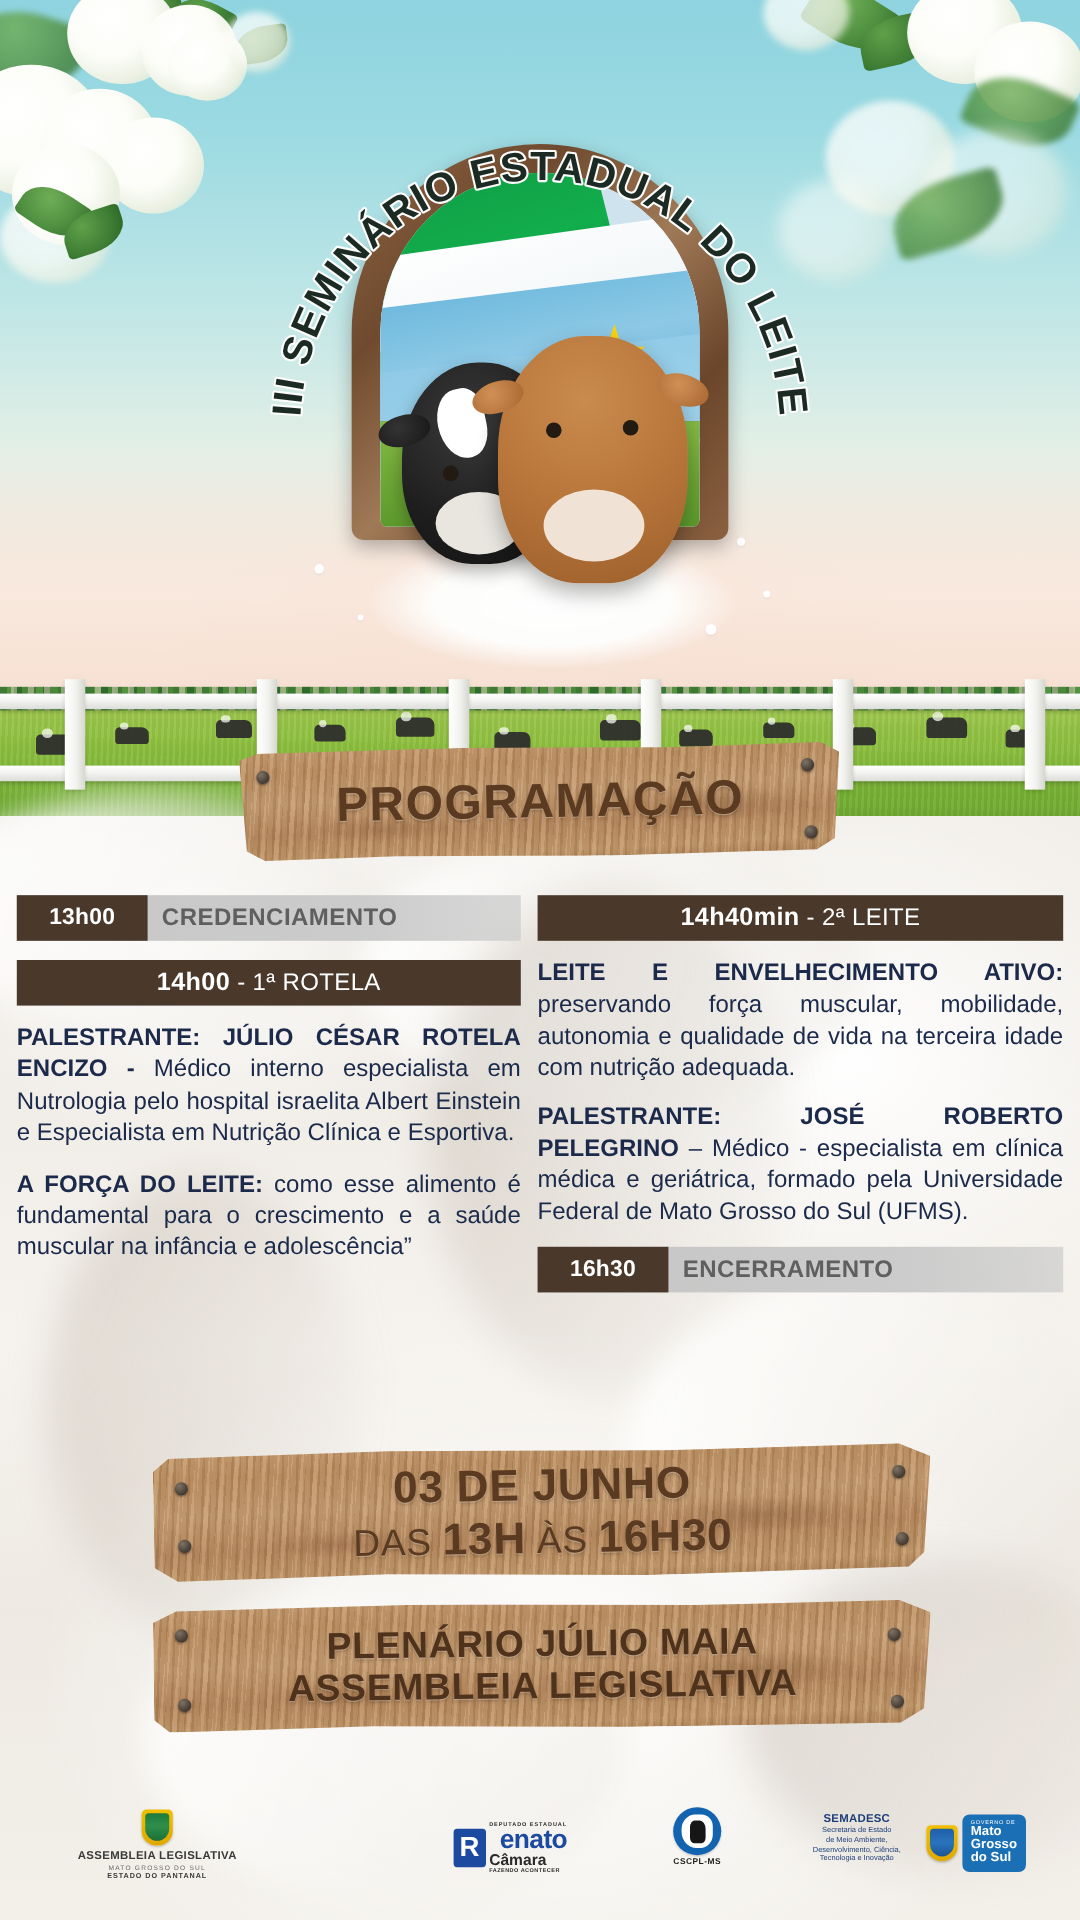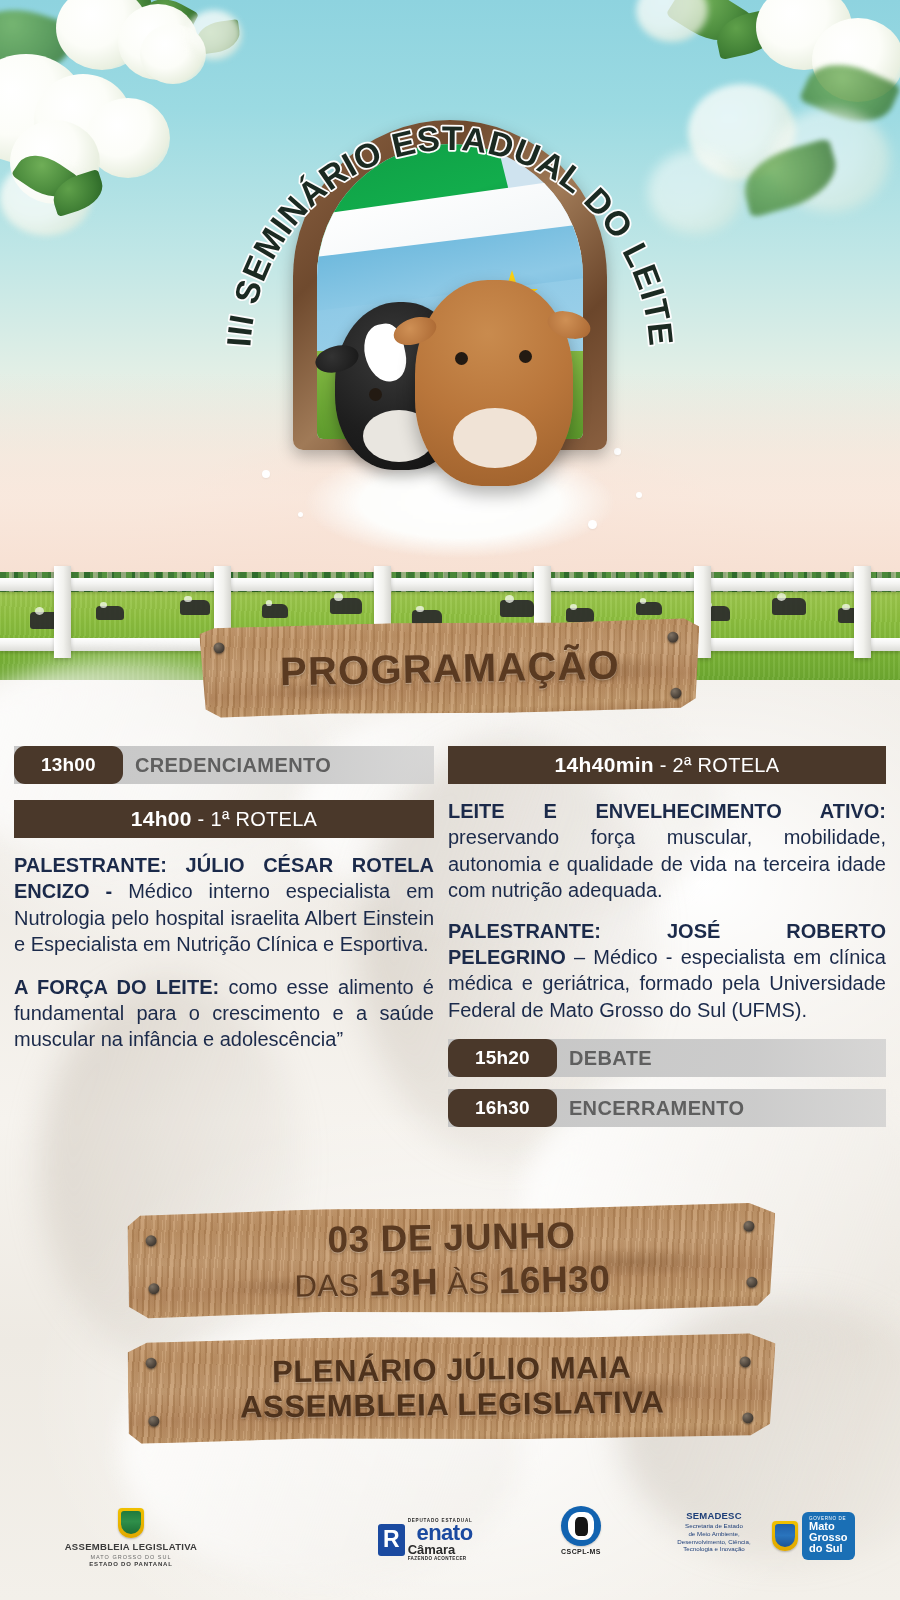--- a/index.html
+++ b/index.html
@@ -217,21 +217,20 @@
   .schedule { position:absolute; left:0; top:746px; width:900px; }
   .col-left  { position:absolute; left:14px;  top:0; width:420px; }
   .col-right { position:absolute; left:448px; top:0; width:438px; }
 
   .row { display:flex; align-items:stretch; margin-bottom:12px;
          background:linear-gradient(90deg, rgba(196,196,196,.95) 0%, rgba(200,200,200,.92) 70%, rgba(205,205,205,.75) 100%); }
   .row .time {
     background:#4a382a; color:#ffffff; font-weight:bold; font-size:19px;
     padding:7px 27px; display:flex; align-items:center; justify-content:center; min-width:74px;
     letter-spacing:.2px;
-    border-radius:11px;
   }
   .row .desc {
     color:#5f5f5f; font-weight:bold; font-size:20px; letter-spacing:.4px;
     padding:7px 12px; display:flex; align-items:center; line-height:1.2;
   }
   .row.two-line .desc { font-size:19px; }
 
   .panel-head {
     background:#4a382a; color:#ffffff; text-align:center; padding:7px 6px;
     font-size:20px; letter-spacing:.3px; margin:16px 0 14px 0;
@@ -456,35 +455,31 @@
       </div>
 
       <div class="para">
         <b>A FORÇA DO LEITE:</b><span> como esse alimento é fundamental para o crescimento e a saúde muscular na infância e adolescência”</span>
       </div>
     </div>
 
     <div class="col-right">
 
       <div class="panel-head" style="margin-top:0;">
-        <b>14h40min</b><span class="sub"> - </span><span class="sub">2ª ROTELA</span>
+        <b>14h40min</b><span class="sub"> - </span><span class="sub">2ª LEITE</span>
       </div>
 
       <div class="para tight">
         <b>LEITE E ENVELHECIMENTO ATIVO:</b><span> preservando força muscular, mobilidade, autonomia e qualidade de vida na terceira idade com nutrição adequada.</span>
       </div>
 
       <div class="para">
         <b>PALESTRANTE: JOSÉ ROBERTO PELEGRINO</b><span> – Médico - especialista em clínica médica e geriátrica, formado pela Universidade Federal de Mato Grosso do Sul (UFMS).</span>
       </div>
 
-      <div class="row">
-        <div class="time">15h20</div>
-        <div class="desc">DEBATE</div>
-      </div>
       <div class="row">
         <div class="time">16h30</div>
         <div class="desc">ENCERRAMENTO</div>
       </div>
     </div>
   </div>
 
   <div class="wood sign-date">
     <div class="grain"></div>
     <div class="nail" style="left:18px;top:24px;"></div>

